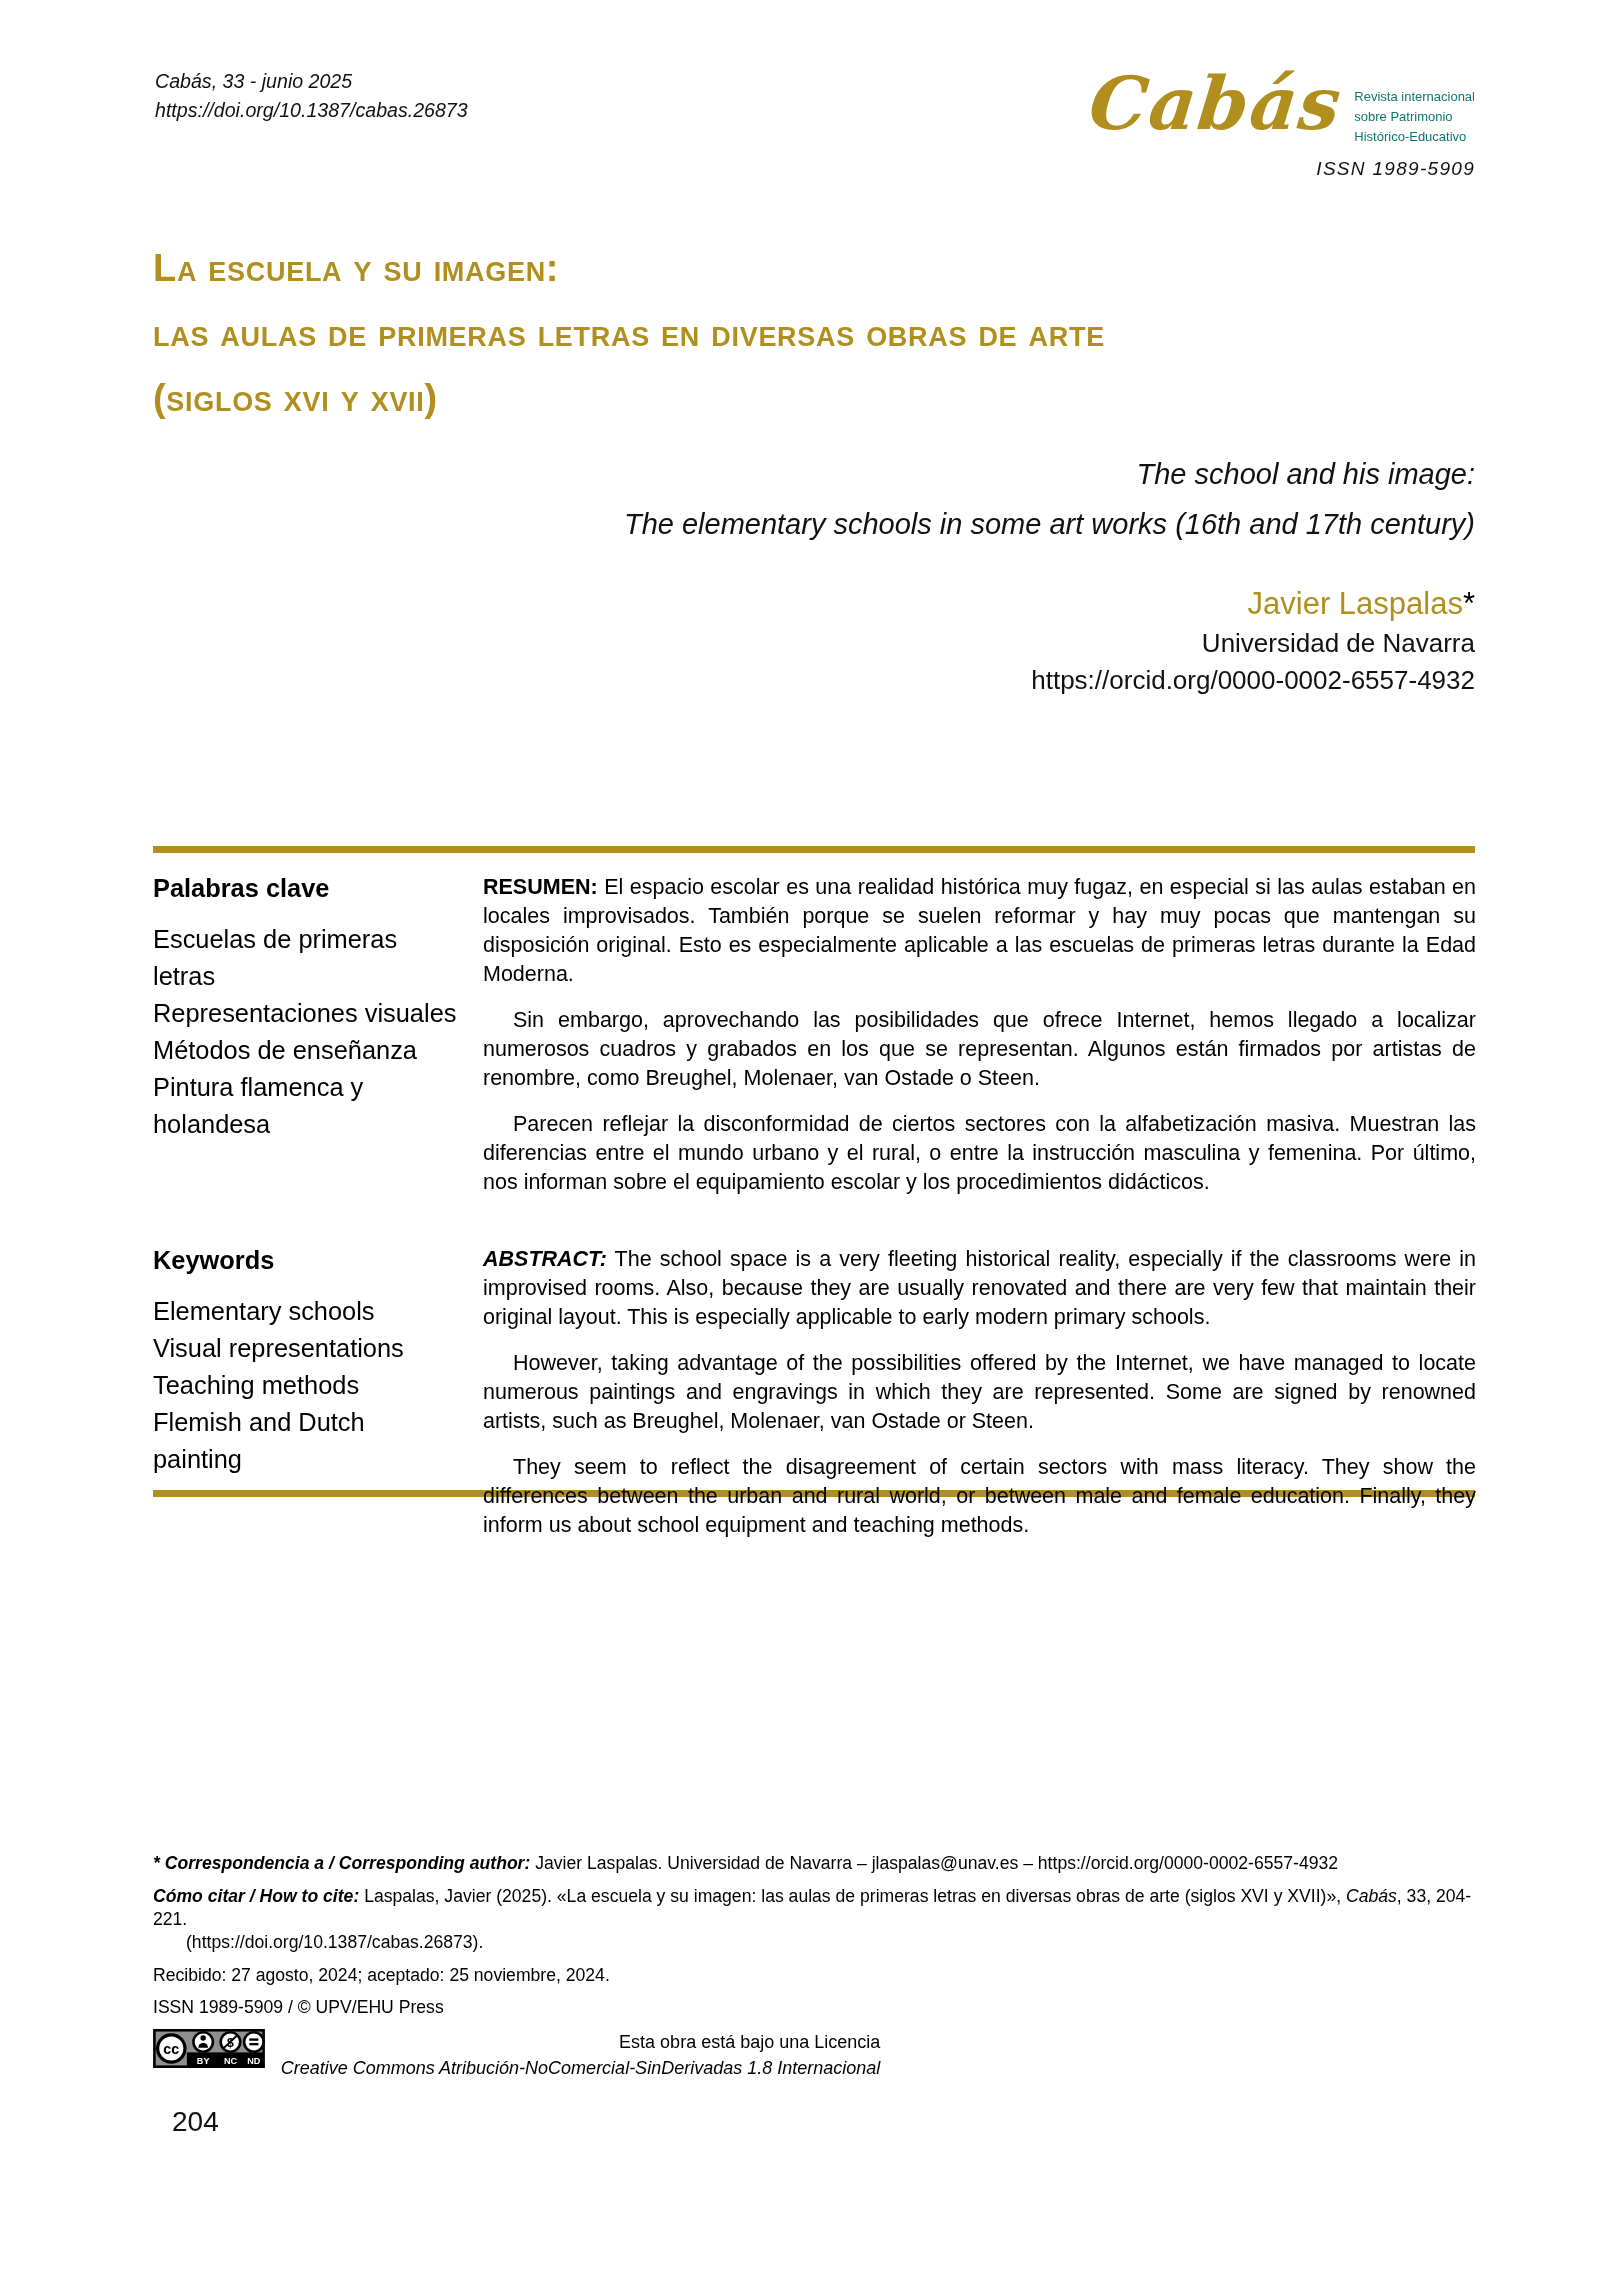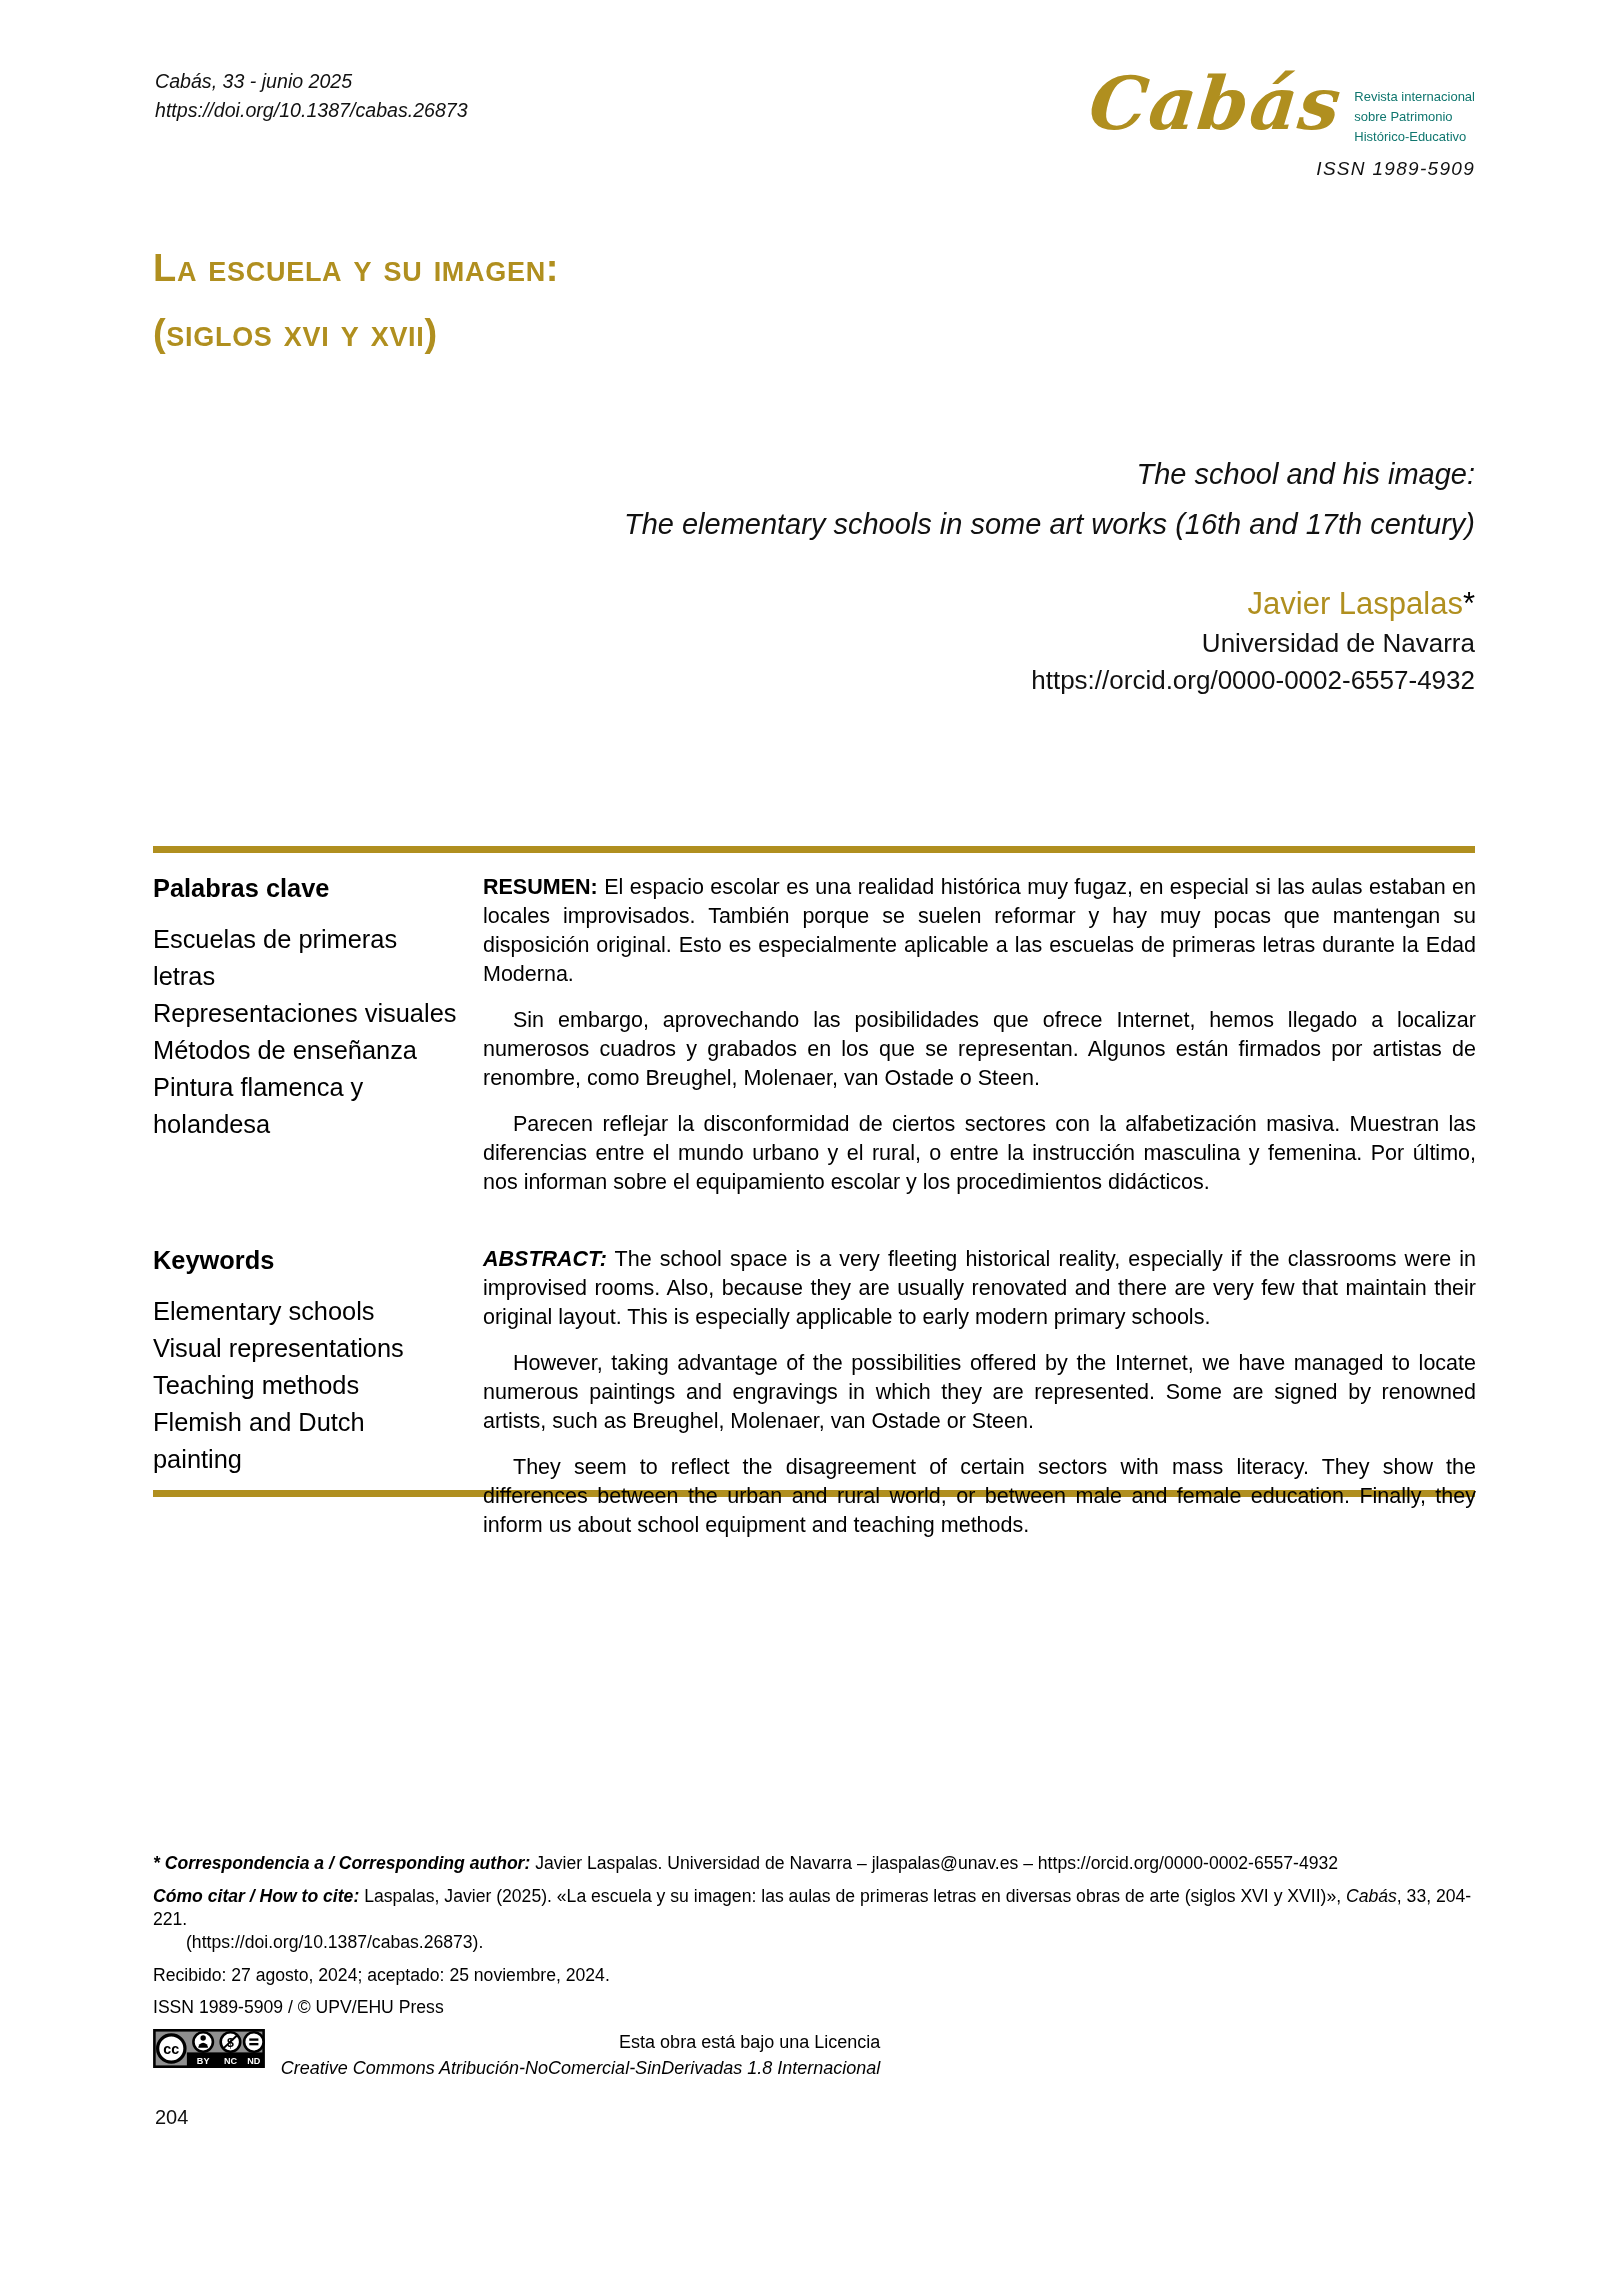--- a/index.html
+++ b/index.html
@@ -42,21 +42,21 @@
   .lbl-bold{font-weight:bold;}
   .lbl-bolditalic{font-weight:bold;font-style:italic;text-align:center;}
   .it{font-style:italic;}
   
   .footnotes{position:absolute;left:153px;width:1322px;top:1852px;font-size:17.6px;line-height:23px;color:#000;}
   .fn{margin:0 0 9.8px 0;}
   .cite-line2{padding-left:33px;}
   .license-row{display:flex;align-items:flex-start;margin-top:6.5px;text-align:right;}
   .license-text{margin-left:15.7px;font-size:18px;line-height:26px;}
   .license-line2{font-style:italic;}
-  .page-number{position:absolute;left:155px;top:2106px;font-size:20px;color:#111;}
+  .page-number{position:absolute;left:172px;top:2106px;font-size:28px;color:#111;}
 </style>
 </head>
 <body>
 
 <div class="page">
 
   <div class="header-left">
     <div>Cabás, 33 - junio 2025</div>
     <div>https://doi.org/10.1387/cabas.26873</div>
   </div>
@@ -66,20 +66,21 @@
     <div class="tagline">
       <div>Revista internacional</div>
       <div>sobre Patrimonio</div>
       <div>Histórico-Educativo</div>
     </div>
   </div>
   <div class="issn-top">ISSN  1989-5909</div>
 
   <div class="title-block">
     <div>La escuela y su imagen:</div>
+    <div>las aulas de primeras letras en diversas obras de arte</div>
     <div>(siglos xvi y xvii)</div>
   </div>
 
   <div class="subtitle-block">
     <div>The school and his image:</div>
     <div>The elementary schools in some art works (16th and 17th century)</div>
   </div>
 
   <div class="author-block">
     <div class="author-name"><span>Javier Laspalas</span><span class="asterisk">*</span></div>

